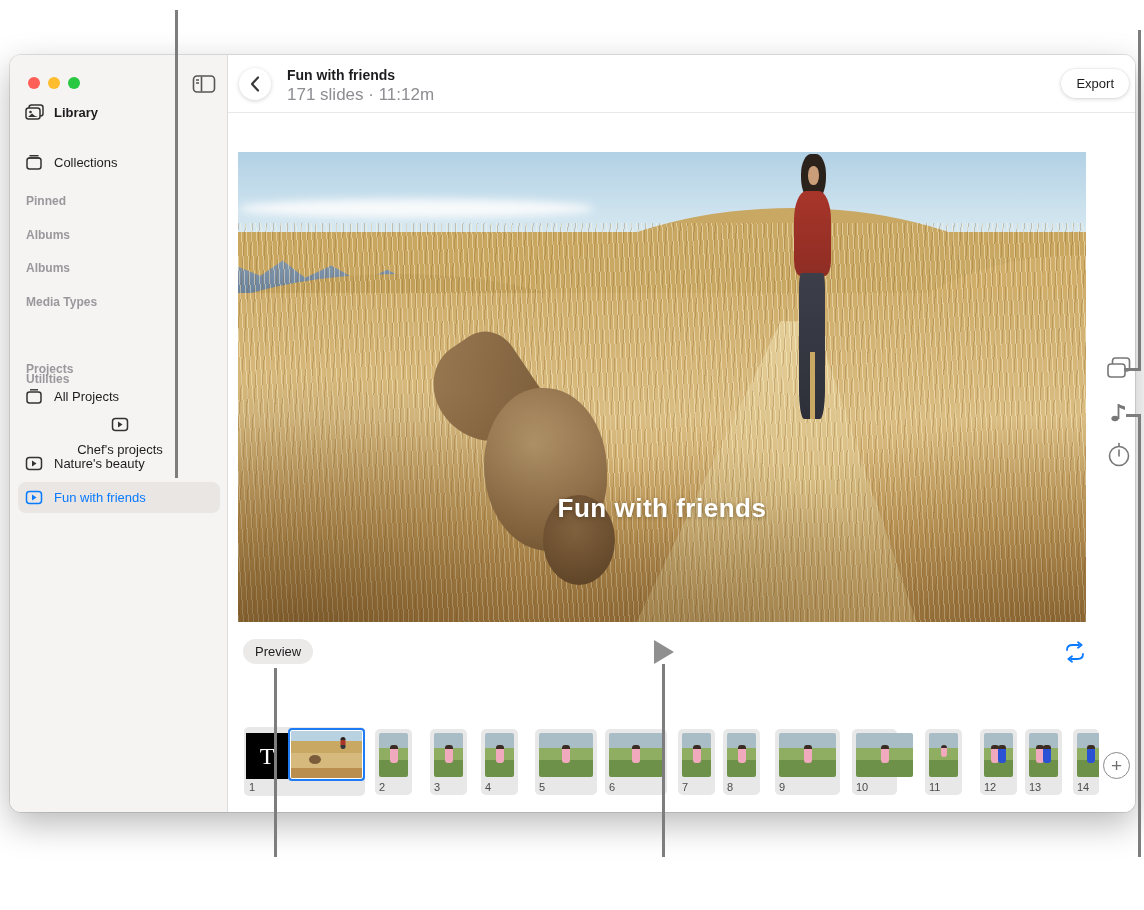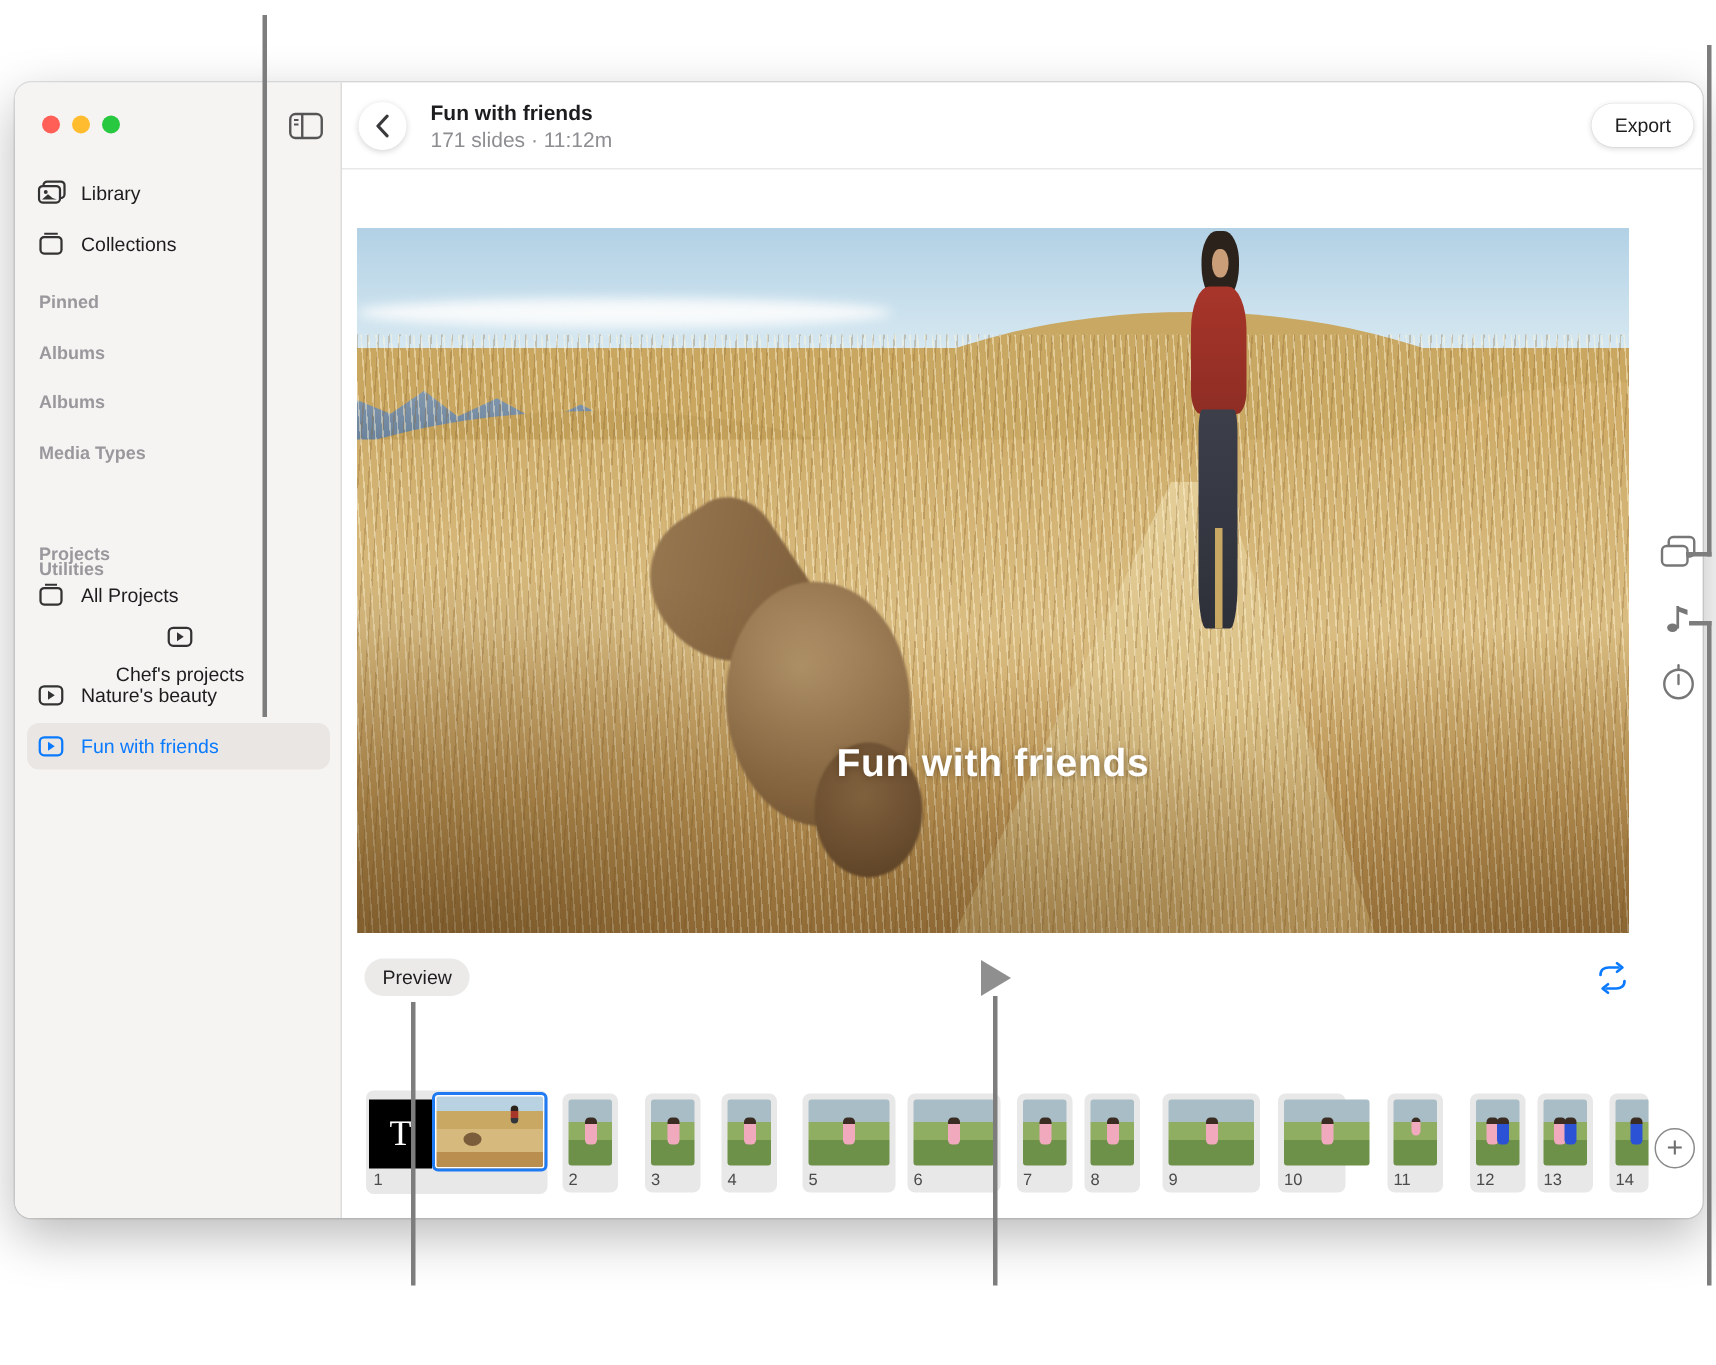--- a/index.html
+++ b/index.html
@@ -24,21 +24,21 @@
   .sb-selected { position:absolute; left:8px; width:202px; height:31px; background:#e9e6e3; border-radius:8px; }
   .sb-row.sel { color:#0a7aff; font-weight:400; }
 
   
   .main { position:absolute; left:218px; top:0; width:907px; height:100%; background:#ffffff; }
   .hdr-divider { position:absolute; top:57px; left:0; width:100%; height:1px; background:#e8e8e8; }
   .back-btn { position:absolute; left:11px; top:13px; width:32px; height:32px; border-radius:50%; background:#ffffff;
     box-shadow:0 1px 4px rgba(0,0,0,.18); display:flex; align-items:center; justify-content:center; cursor:pointer; }
   .title-block { position:absolute; left:59px; top:12px; }
   .title-block .t { font-size:14px; font-weight:700; color:#1d1d1f; }
-  .title-block .s { font-size:14px; color:#8d8d92; margin-top:2px; }
+  .title-block .s { font-size:17px; color:#8d8d92; margin-top:2px; }
   .export-btn { position:absolute; right:6px; top:14px; height:29px; padding:0 15px; border-radius:15px; background:#ffffff;
     box-shadow:0 1px 4px rgba(0,0,0,.16), 0 0 0 0.5px rgba(0,0,0,.06); font-size:13px; color:#1d1d1f; display:flex; align-items:center; cursor:pointer; }
 
   
   .photo { position:absolute; left:10px; top:97px; width:848px; height:470px; overflow:hidden; background:#caa761; }
   .sky { position:absolute; left:0; top:0; width:100%; height:17%; background:linear-gradient(#b2d1e5,#d6e8f1); }
   .cloud { position:absolute; left:0; top:10%; width:42%; height:4%; background:#fdfdfd; border-radius:50%; filter:blur(4px); opacity:.9; }
   .mts { position:absolute; left:0; top:20.5%; width:44%; height:13%; background:linear-gradient(#8ba0b6,#5f7892);
     clip-path:polygon(0 100%,0 30%,6% 45%,12% 20%,18% 48%,25% 28%,33% 55%,40% 35%,48% 60%,60% 50%,75% 80%,100% 100%); }
   .hill-back { position:absolute; left:28%; top:12%; width:75%; height:42%; background:#c9a863; border-radius:50% 50% 0 0 / 95% 95% 0 0; }
@@ -128,21 +128,21 @@
     </div>
     <div class="sb-toggle">
       <svg width="24" height="20" viewBox="0 0 24 20">
         <rect x="1.5" y="2" width="21" height="16" rx="3.5" fill="none" stroke="#555" stroke-width="1.6"></rect>
         <line x1="9.5" y1="2.5" x2="9.5" y2="17.5" stroke="#555" stroke-width="1.6"></line>
         <line x1="4" y1="6" x2="7" y2="6" stroke="#555" stroke-width="1.3"></line>
         <line x1="4" y1="9" x2="7" y2="9" stroke="#555" stroke-width="1.3"></line>
       </svg>
     </div>
 
-    <div class="sb-row" style="top:60px;">
+    <div class="sb-row" style="top:44px;font-weight:bold;">
       <span class="ic">
         <svg width="19" height="17" viewBox="0 0 19 17">
           <rect x="4" y="1" width="14" height="11" rx="2.5" fill="none" stroke="#333" stroke-width="1.5"></rect>
           <rect x="1" y="4" width="14" height="11" rx="2.5" fill="#f6f4f2" stroke="#333" stroke-width="1.5"></rect>
           <circle cx="5.5" cy="8" r="1.3" fill="#333"></circle>
           <path d="M3 13 L7 9.5 L10 12 L13 13 Z" fill="#333"></path>
         </svg>
       </span>
       <span>Library</span>
     </div>

